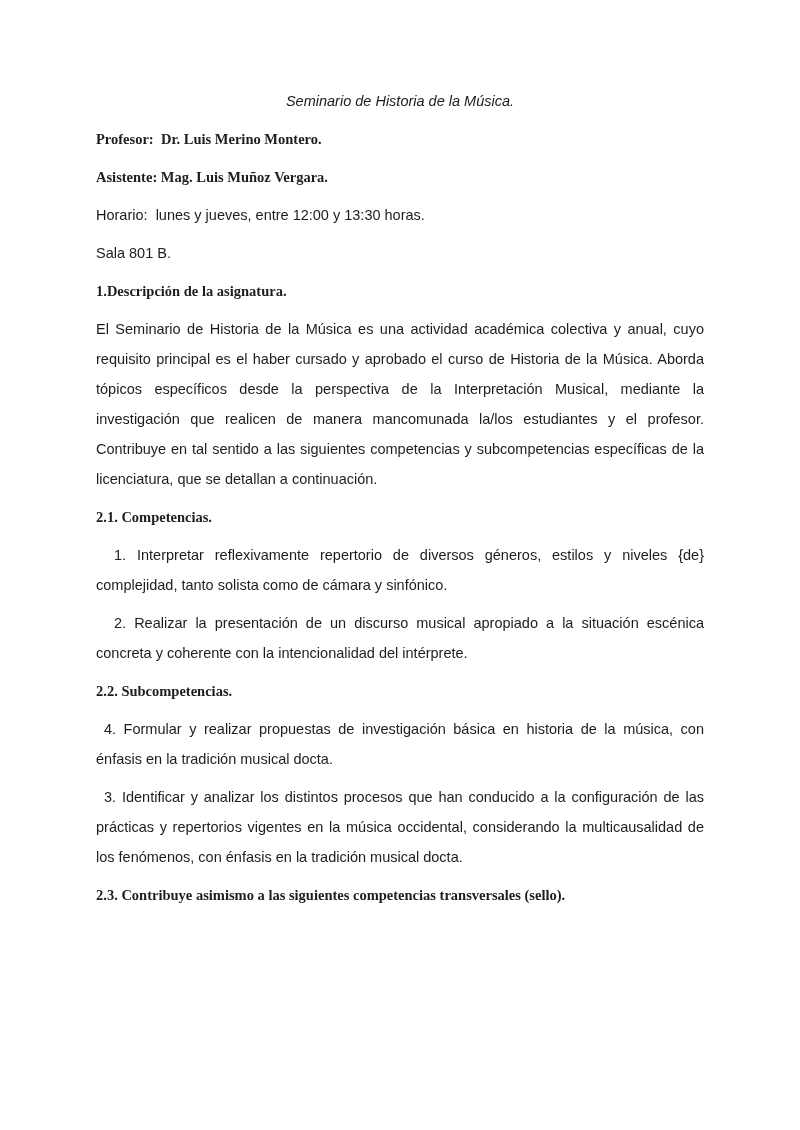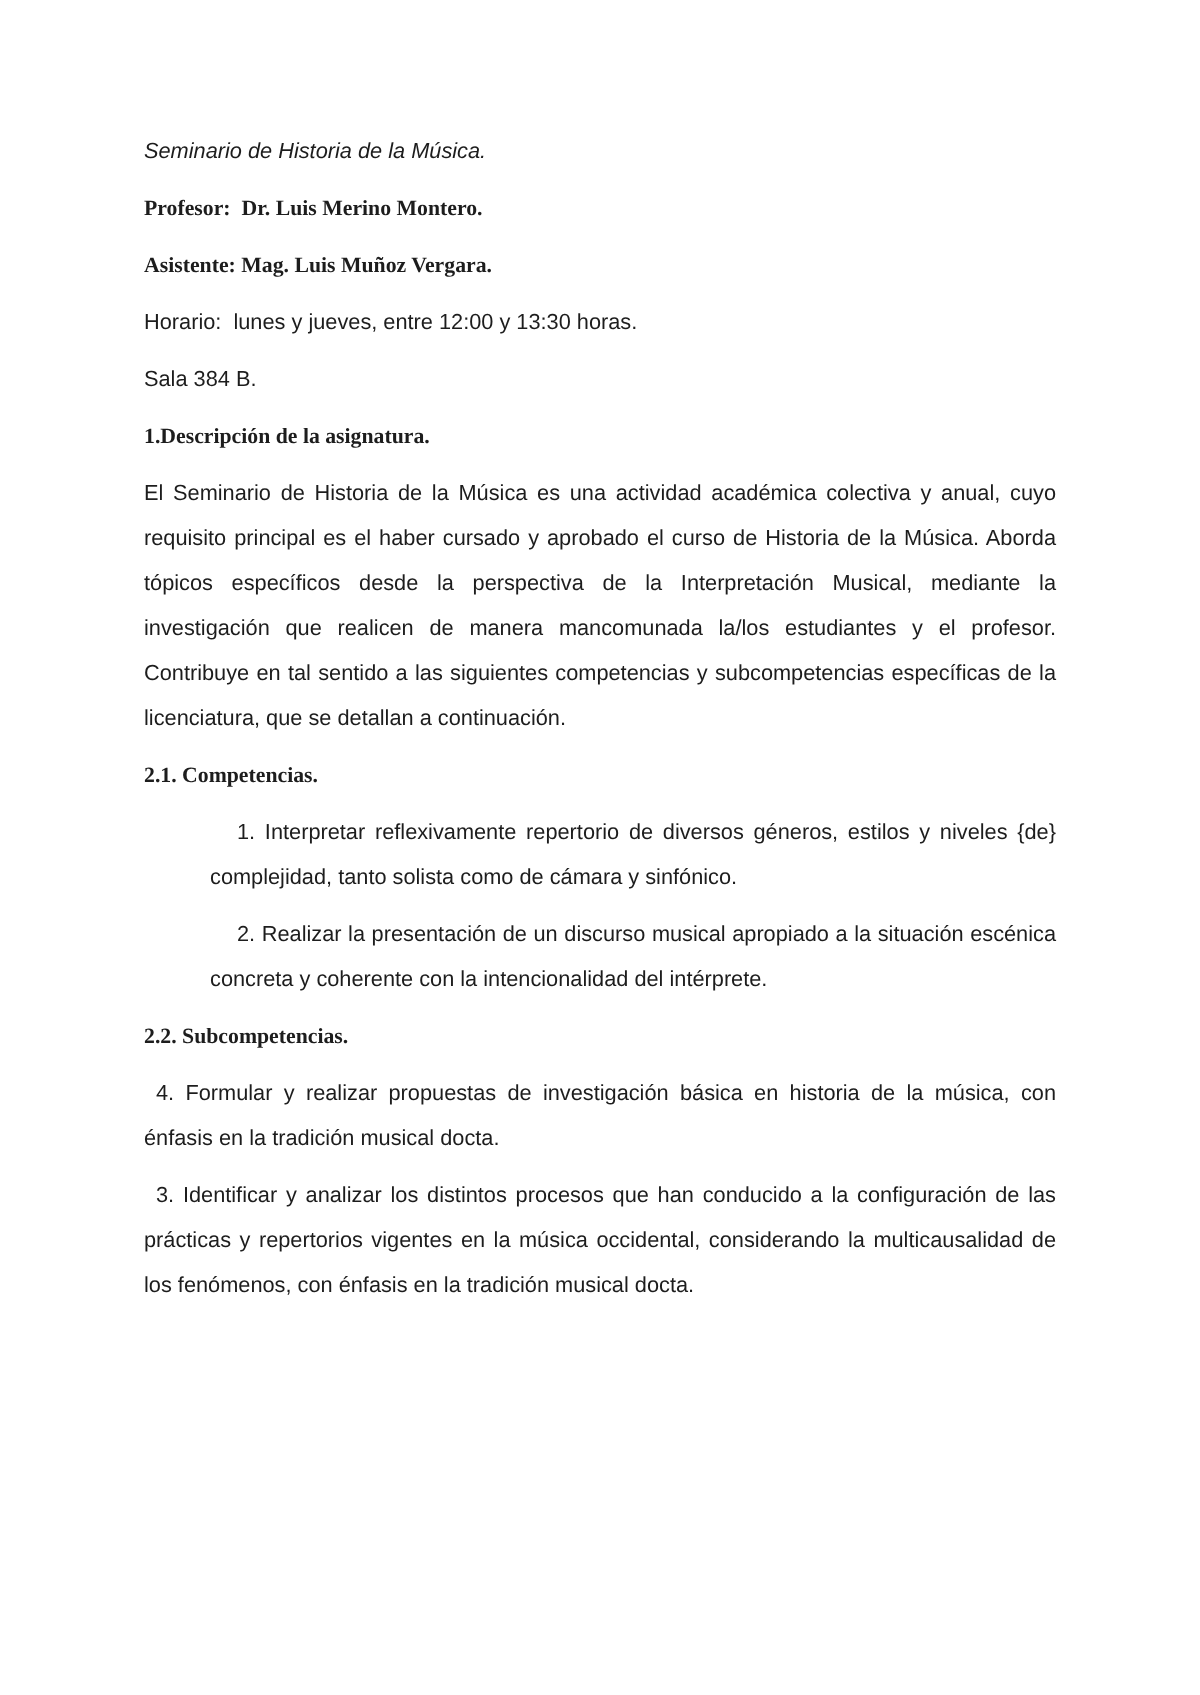--- a/index.html
+++ b/index.html
@@ -17,53 +17,54 @@
     font-family: "Liberation Sans", "DejaVu Sans", sans-serif;
     font-size: 14.5px;
     line-height: 30px;
     color: #1d1d1d;
     overflow: hidden;
   }
   .para {
     margin: 0 0 8px 0;
   }
   .bold   { font-weight: bold; font-family: Liberation Serif, serif; }
-  .italic { font-style: italic; }
+  .italic { font-style: italic; text-align: center; }
   .justify { text-align: justify; }
   .prewrap { white-space: pre-wrap; }
-  .indent-lg { text-indent: 18px; margin-left: 44px; }
+  .indent-lg { text-indent: 18px; }
   .indent-sm { text-indent: 8px; }
 </style>
 </head>
 <body>
 
 <div class="page">
 
   <p class="para italic prewrap">Seminario de Historia de la Música.</p>
 
 
   <p class="para bold prewrap">Profesor:  Dr. Luis Merino Montero.</p>
 
   <p class="para bold prewrap">Asistente: Mag. Luis Muñoz Vergara.</p>
 
   <p class="para prewrap">Horario:  lunes y jueves, entre 12:00 y 13:30 horas.</p>
 
-  <p class="para prewrap">Sala 384 B.</p>
+  <p class="para prewrap">Sala 801 B.</p>
 
   <p class="para bold">1.Descripción de la asignatura.</p>
 
   <p class="para justify">El Seminario de Historia de la Música es una actividad académica colectiva y anual, cuyo requisito principal es el haber cursado y aprobado el curso de Historia de la Música. Aborda tópicos específicos desde la perspectiva de la Interpretación Musical, mediante la investigación que realicen de manera mancomunada la/los estudiantes y el profesor. Contribuye en tal sentido a las siguientes competencias y subcompetencias específicas de la licenciatura, que se detallan a continuación.</p>
 
   <p class="para bold">2.1. Competencias.</p>
 
   <p class="para justify indent-lg">1. Interpretar reflexivamente repertorio de diversos géneros, estilos y niveles {de} complejidad, tanto solista como de cámara y sinfónico.</p>
 
   <p class="para justify indent-lg">2. Realizar la presentación de un discurso musical apropiado a la situación escénica concreta y coherente con la intencionalidad del intérprete.</p>
 
   <p class="para bold">2.2. Subcompetencias.</p>
 
   <p class="para justify indent-sm">4. Formular y realizar propuestas de investigación básica en historia de la música, con énfasis en la tradición musical docta.</p>
 
 
   <p class="para justify indent-sm">3. Identificar y analizar los distintos procesos que han conducido a la configuración de las prácticas y repertorios vigentes en la música occidental, considerando la multicausalidad de los fenómenos, con énfasis en la tradición musical docta.</p>
 
+  <p class="para bold">2.3. Contribuye asimismo a las siguientes competencias transversales (sello).</p>
 
 </div>
 
 </body></html>

